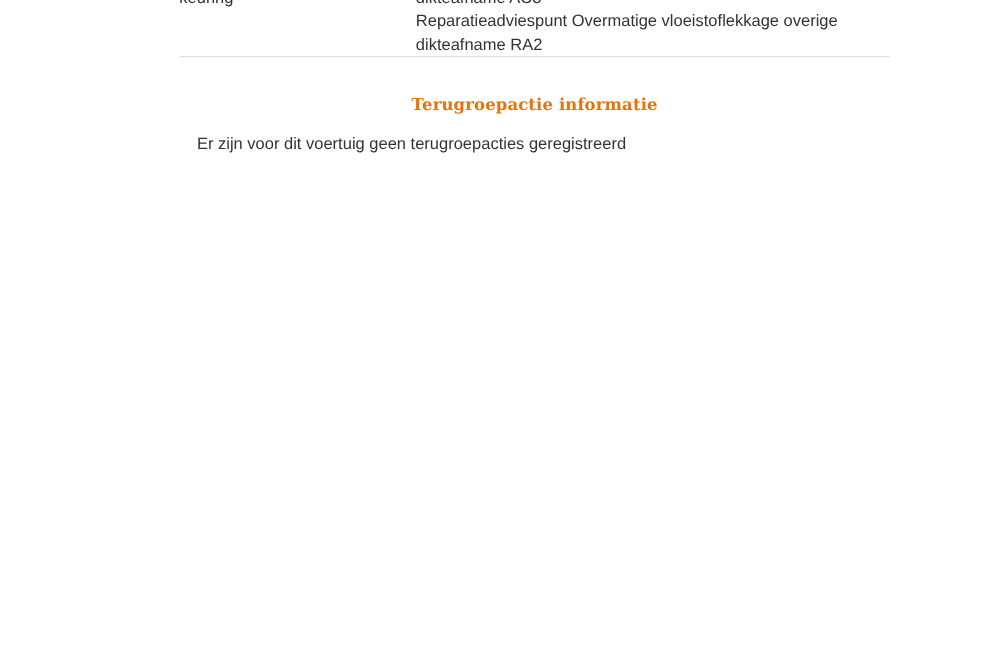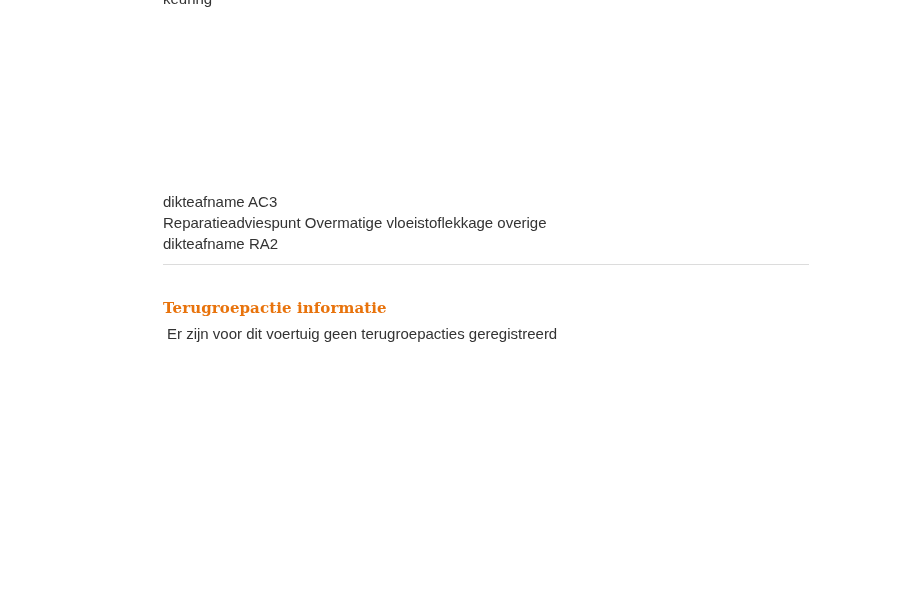--- a/index.html
+++ b/index.html
@@ -24,23 +24,23 @@
   }
   .content {
     position: absolute;
     left: 163px;
     top: 0;
     width: 646px;
   }
   
   .inspect-block {
     display: flex;
-    flex-direction: column;
+    flex-direction: row;
     align-items: flex-start;
-    padding-bottom: 10px;
+    padding-bottom: 0;
     border-bottom: 1px solid #dcdcdc;
   }
   .inspect-left {
     width: 215px;
     flex: 0 0 215px;
     font-size: 15px;
     line-height: 21px;
     color: #333333;
   }
   .inspect-right {
@@ -58,26 +58,27 @@
   .section {
     margin-top: 34px;
   }
   .section-title {
     font-family: "DejaVu Serif", "Liberation Serif", serif;
     font-weight: bold;
     font-size: 15px;
     color: #e8730c;
     letter-spacing: 0.1px;
     margin: 0 0 6px 0;
+    text-align: center;
   }
   .section-text {
     font-size: 15px;
     line-height: 21px;
     color: #333333;
-    margin: 4px;
+    margin: 16px;
   }
 </style>
 </head>
 <body>
 
 <div class="page">
   <div class="content">
 
     <div class="inspect-block">
       <div class="inspect-left clip-top">

